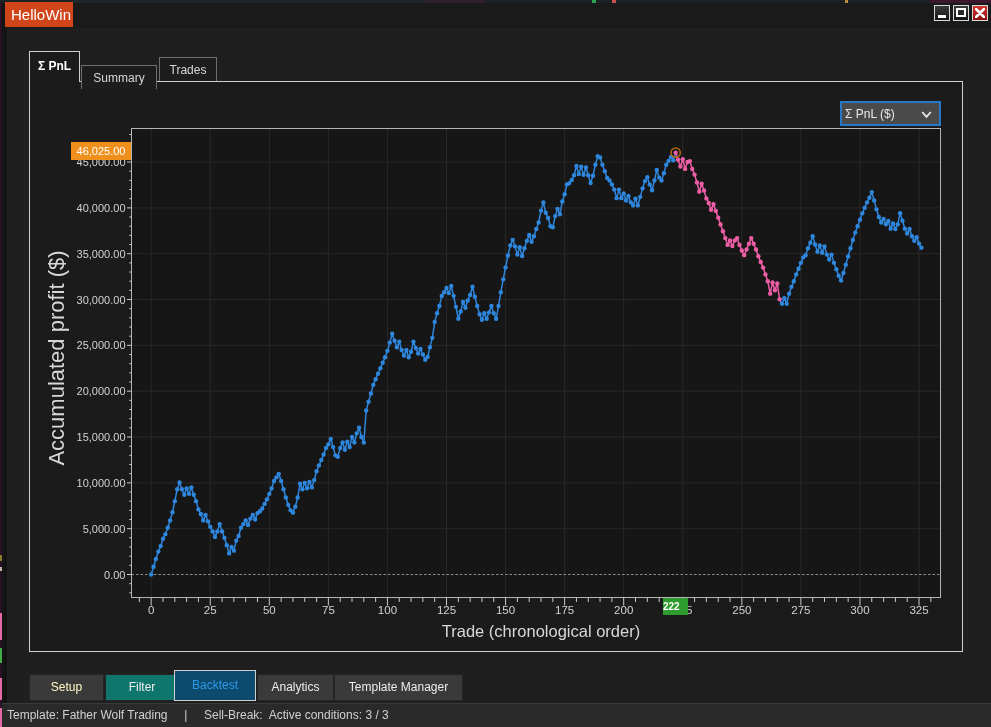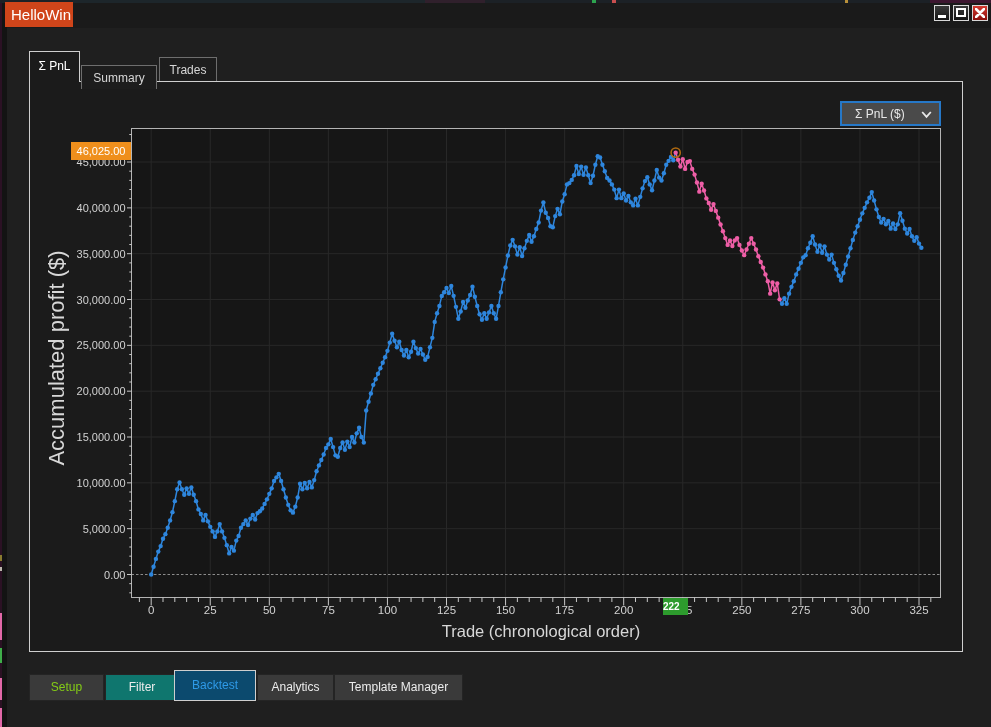--- a/index.html
+++ b/index.html
@@ -40,23 +40,23 @@
   <svg class="abs" style="left:2px;top:2px" width="10" height="10" viewBox="0 0 10 10">
         <path d="M1 1 L9 9 M9 1 L1 9" stroke="#fff" stroke-width="2.6" stroke-linecap="round"></path>
       </svg>
     </div>
 
 <div class="abs" style="left:29px;top:81px;width:934px;height:571px;background:#1b1b1b;border:1px solid #cfcfcf;border-top:none"></div>
 <div class="abs" style="left:29px;top:81px;width:934px;height:1px;background:#cfcfcf"></div>
 
 <div class="abs" style="left:81px;top:65px;width:76px;height:24px;background:#1d1d1d;border:1px solid #6e6e6e;border-bottom:none;color:#d6d6d6;font-size:12px;text-align:center;line-height:24px">Summary</div>
 <div class="abs" style="left:159px;top:57px;width:58px;height:24px;background:#1d1d1d;border:1px solid #6e6e6e;border-bottom:none;color:#d6d6d6;font-size:12px;text-align:center;line-height:24px">Trades</div>
-<div class="abs" style="left:29px;top:51px;width:51px;height:31px;background:#1b1b1b;border:1px solid #cfcfcf;border-bottom:none;color:#fff;font-size:12px;font-weight:normal;text-align:center;line-height:29px">Σ PnL</div>
-
-<div class="abs" style="left:840px;top:101px;width:101px;height:25px;background:#4a4a4a;border:2px solid #2678c8;color:#e8e8e8;font-size:12px;line-height:23px;padding-left:13px">Σ PnL ($)
+<div class="abs" style="left:29px;top:51px;width:51px;height:31px;background:#1b1b1b;border:1px solid #cfcfcf;border-bottom:none;color:#fff;font-size:12px;font-weight:bold;text-align:center;line-height:29px">Σ PnL</div>
+
+<div class="abs" style="left:840px;top:101px;width:101px;height:25px;background:#4a4a4a;border:2px solid #2678c8;color:#e8e8e8;font-size:12px;line-height:23px;padding-left:3px">Σ PnL ($)
   <svg class="abs" style="right:7px;top:7px" width="11" height="9" viewBox="0 0 11 9">
         <path d="M1.2 2 L5.5 6.8 L9.8 2" fill="none" stroke="#e8e8e8" stroke-width="1.8"></path>
       </svg>
 </div>
 
 <svg class="abs" style="left:0;top:0" width="991" height="727" font-family="Liberation Sans, sans-serif">
 <rect x="131.5" y="128.5" width="809.0" height="469.0" fill="#161616"></rect>
 <line x1="151.2" y1="128.5" x2="151.2" y2="597.5" stroke="#282828" stroke-width="1"></line>
 <line x1="210.26" y1="128.5" x2="210.26" y2="597.5" stroke="#282828" stroke-width="1"></line>
 <line x1="269.32" y1="128.5" x2="269.32" y2="597.5" stroke="#282828" stroke-width="1"></line>
@@ -556,19 +556,20 @@
       <circle cx="914.29" cy="240.86" r="2.2" fill="#2e86dd"></circle>
       <circle cx="916.65" cy="237.19" r="2.2" fill="#2e86dd"></circle>
       <circle cx="919.01" cy="243.61" r="2.2" fill="#2e86dd"></circle>
       <circle cx="921.38" cy="247.82" r="2.2" fill="#2e86dd"></circle>
 <circle cx="675.67" cy="152.63" r="4.6" fill="none" stroke="#b06a10" stroke-width="1.6"></circle>
 </svg>
 
 <div class="abs" style="left:71px;top:142px;width:60px;height:18px;background:#ef8f1c;color:#fff;font-size:11px;font-weight:normal;text-align:center;line-height:18px">46,025.00</div>
 <div class="abs" style="left:663px;top:598px;width:25px;height:17px;background:#2d9b2d;color:#fff;font-size:10px;font-weight:bold;text-align:left;line-height:17px">222</div>
 
-<div class="abs" style="left:29px;top:674px;width:75px;height:27px;background:#3a3a3a;border:1px solid #242424;color:#84cc16;font-size:12px;text-align:center;line-height:25px">Setup</div>
+<div class="abs" style="left:29px;top:674px;width:75px;height:27px;background:#3a3a3a;border:1px solid #242424;color:#fef9c3;font-size:12px;text-align:center;line-height:25px">Setup</div>
 <div class="abs" style="left:105px;top:674px;width:74px;height:27px;background:#0f766e;border:1px solid #242424;color:#ececec;font-size:12px;text-align:center;line-height:25px">Filter</div>
 <div class="abs" style="left:257px;top:674px;width:77px;height:27px;background:#3a3a3a;border:1px solid #242424;color:#ececec;font-size:12px;text-align:center;line-height:25px">Analytics</div>
 <div class="abs" style="left:334px;top:674px;width:129px;height:27px;background:#3a3a3a;border:1px solid #242424;color:#ececec;font-size:12px;text-align:center;line-height:25px">Template Manager</div>
 <div class="abs" style="left:174px;top:670px;width:82px;height:31px;background:#0c4a6e;border:1px solid #cfcfcf;color:#2e9ae8;font-size:12px;text-align:center;line-height:29px">Backtest</div>
 
+<div class="abs" style="left:2px;top:703px;width:989px;height:24px;background:#2a2a2a;border-top:1px solid #3a3a3a;color:#d0d0d0;font-size:12px;line-height:22px;padding-left:5px">Template: Father Wolf Trading&nbsp;&nbsp;&nbsp;&nbsp;&nbsp;|&nbsp;&nbsp;&nbsp;&nbsp;&nbsp;Sell-Break:&nbsp; Active conditions: 3 / 3</div>
 
 </div>
 </body></html>

